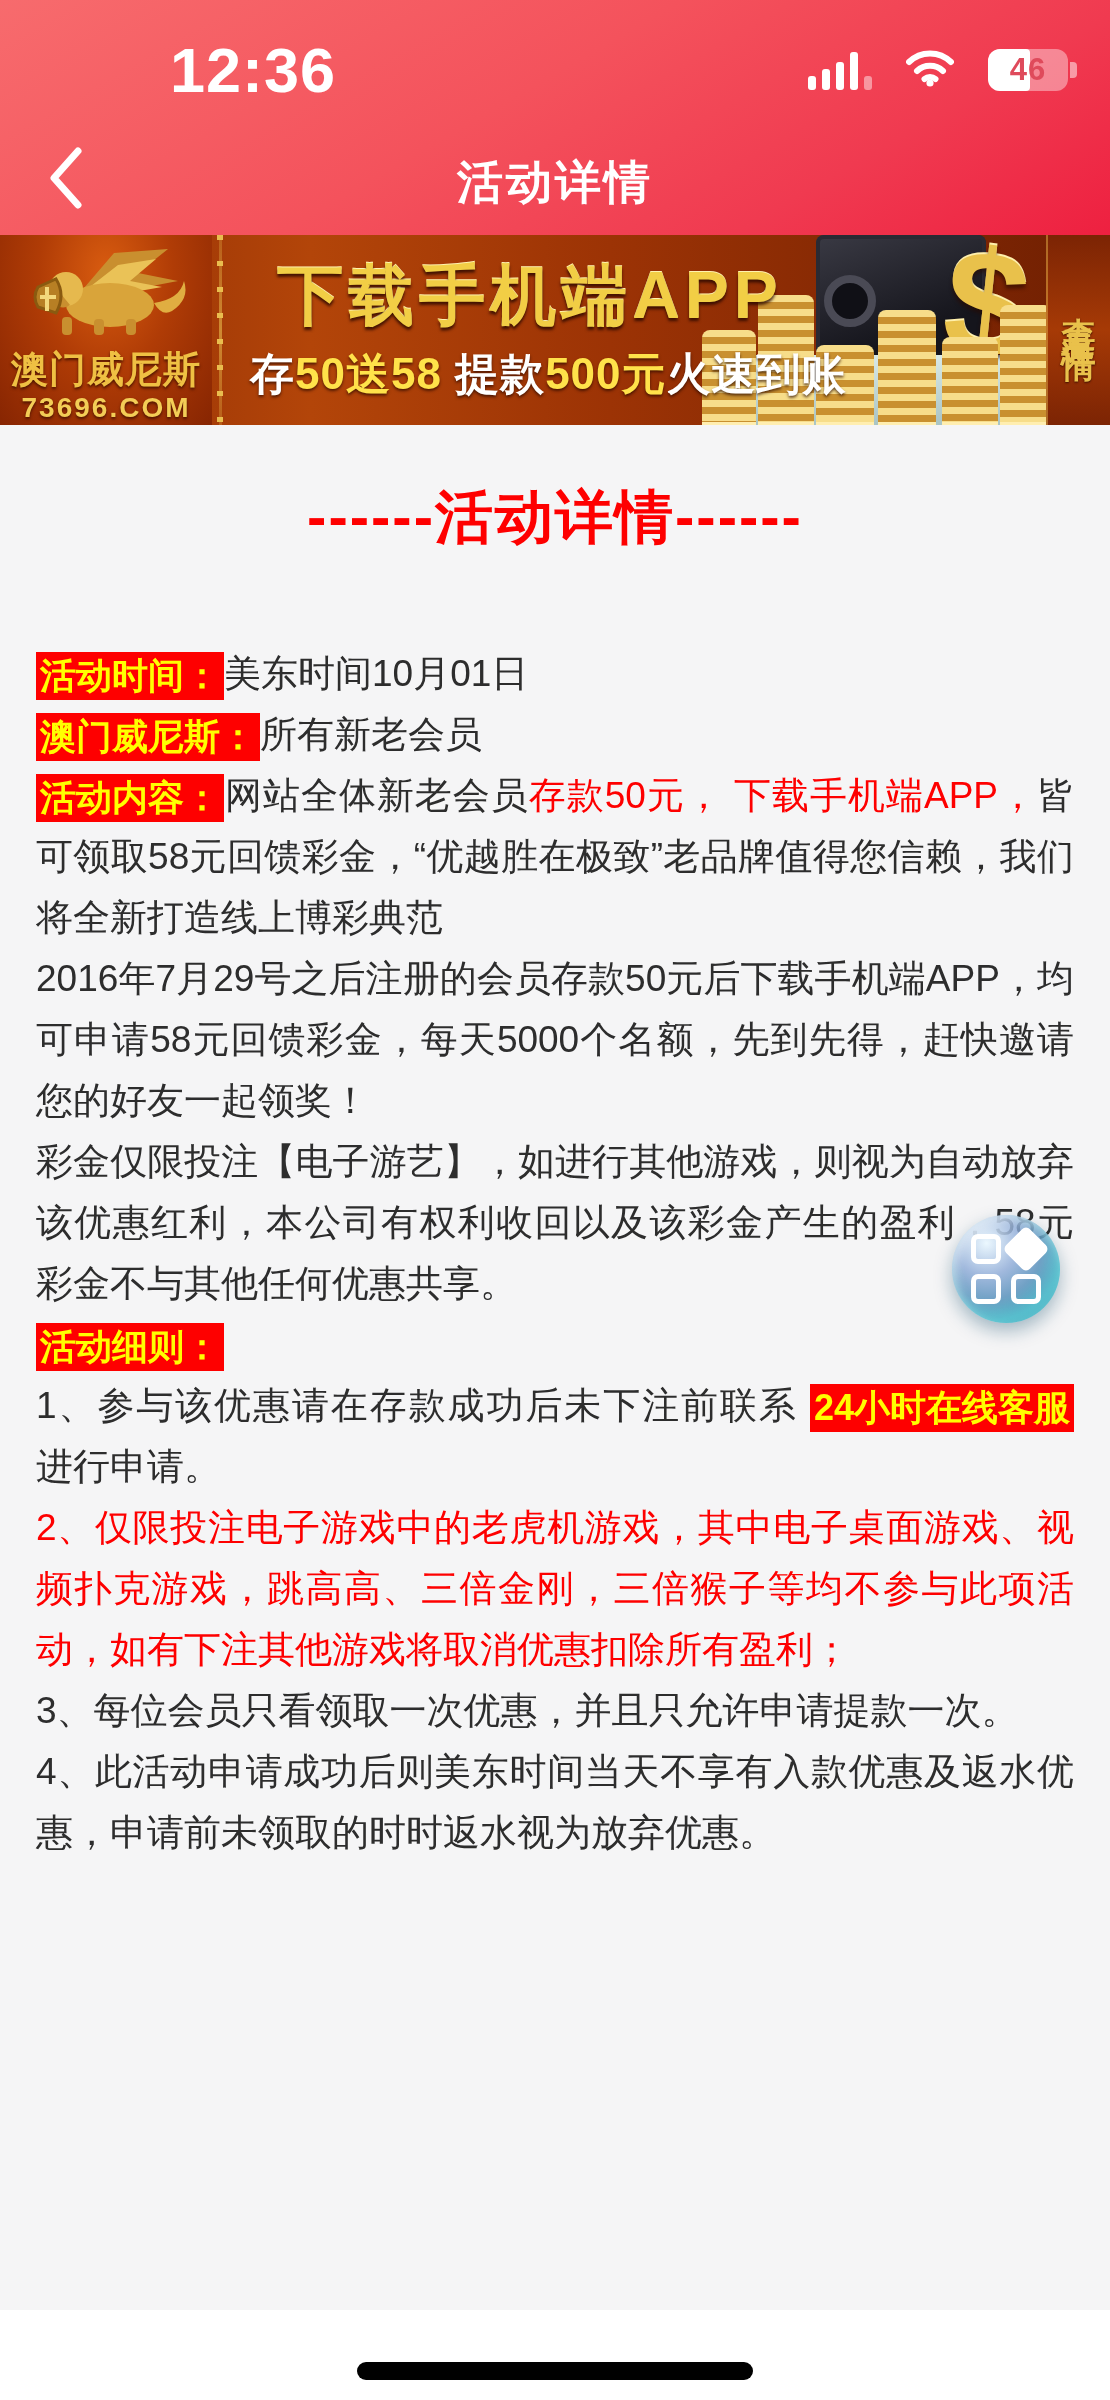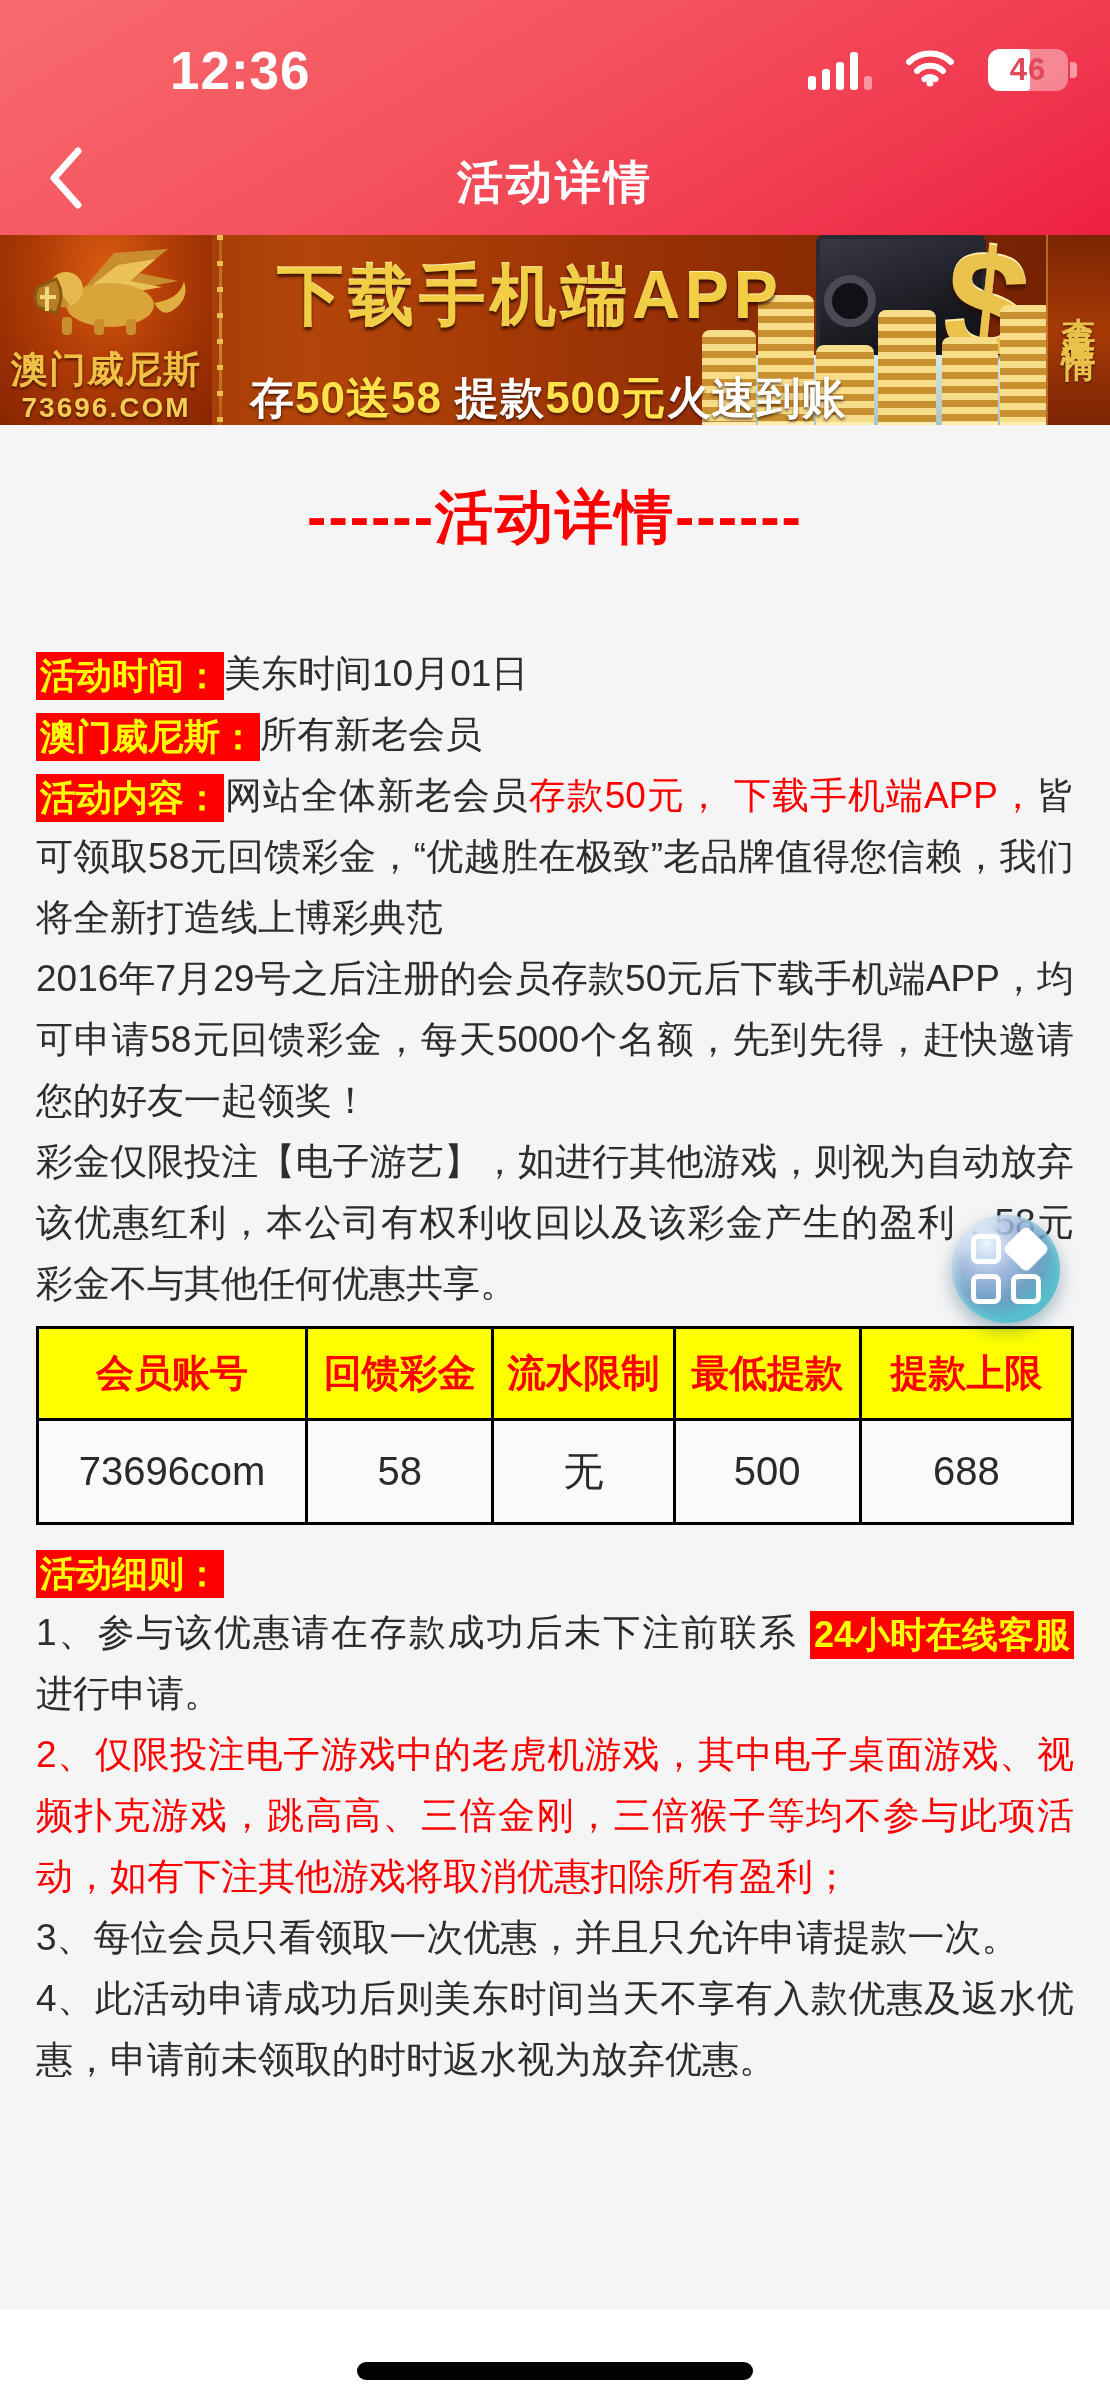--- a/index.html
+++ b/index.html
@@ -13,21 +13,21 @@
   
   .top-red {
     height:235px;
     background:linear-gradient(150deg,#f76b6d 0%,#f4525c 45%,#f03a50 75%,#ee2040 100%);
     position:relative;
   }
   .status-row {
     height:130px; display:flex; align-items:center; justify-content:space-between;
     padding:10px 42px 0 170px;
   }
-  .time { color:#fff; font-size:53px; font-weight:700; letter-spacing:1px; }
+  .time { color:#fff; font-size:63px; font-weight:700; letter-spacing:1px; }
   .status-icons { display:flex; align-items:center; gap:34px; }
   .signal { display:flex; align-items:flex-end; gap:6px; height:40px; }
   .signal .bar { width:8px; background:#fff; border-radius:3px; }
   .signal .b1{height:14px}.signal .b2{height:21px}.signal .b3{height:28px}.signal .b4{height:38px}
   .signal .b5{height:14px; background:rgba(255,255,255,.45);}
   .battery { position:relative; width:80px; height:42px; border-radius:12px;
     background:rgba(255,255,255,.4); }
   .battery::after { content:""; position:absolute; right:-9px; top:13px; width:7px; height:16px;
     background:rgba(255,255,255,.5); border-radius:0 4px 4px 0; }
   .battery-fill { position:absolute; left:0; top:0; bottom:0; width:52%;
@@ -54,21 +54,21 @@
     text-shadow:0 2px 3px #4d1400; line-height:34px; }
   .ornament-divider { position:absolute; left:212px; top:0; bottom:0; width:16px;
     background:
       repeating-linear-gradient(180deg,#e9bd4e 0 5px, rgba(233,189,78,0) 5px 26px),
       linear-gradient(180deg,rgba(233,189,78,.25),rgba(233,189,78,.6),rgba(233,189,78,.25));
     background-size:6px 100%,3px 100%; background-position:center,center; background-repeat:no-repeat; }
   .banner-center { position:absolute; left:250px; right:300px; top:0; height:100%;
     text-align:center; z-index:3; }
   .headline { margin-top:16px; font-size:66px; font-weight:800; letter-spacing:5px;
     color:#f2ce45; text-shadow:0 3px 3px rgba(40,8,0,.8),0 -1px 0 #fff3b0; }
-  .promo-line { margin-top:28px; font-size:44px; font-weight:700; letter-spacing:1px;
+  .promo-line { margin-top:4px; font-size:44px; font-weight:700; letter-spacing:1px;
     text-shadow:0 2px 3px rgba(40,8,0,.7); white-space:nowrap; }
   .promo-line .w { color:#ffffff; } .promo-line .y { color:#ffe24a; }
   .vault-cluster { position:absolute; right:64px; top:0; width:360px; height:100%; z-index:2; }
   .safe { position:absolute; right:60px; top:0; width:170px; height:130px;
     background:linear-gradient(160deg,#3a3a44,#15151c 70%); border-radius:8px;
     box-shadow:inset 0 0 0 4px #2a2a33; }
   .safe-dial { position:absolute; right:170px; top:40px; width:52px; height:52px; border-radius:50%;
     background:#101016; border:8px solid #4a4a55; }
   .dollar { position:absolute; right:18px; top:-6px; font-size:150px; font-weight:800;
     color:#e9c14b; text-shadow:0 4px 4px rgba(40,10,0,.6), 0 -2px 0 #fff0ac;
@@ -226,45 +226,20 @@
     <div>
       <span class="hl-label">澳门威尼斯：</span><span>所有新老会员</span>
     </div>
     <div>
       <span class="hl-label">活动内容：</span><span>网站全体新老会员</span><span class="red-inline">存款50元，</span><span class="red-inline"> 下载手机端APP，</span><span>皆可领取58元回馈彩金，“优越胜在极致”老品牌值得您信赖，我们将全新打造线上博彩典范</span>
     </div>
     <div>2016年7月29号之后注册的会员存款50元后下载手机端APP，均可申请58元回馈彩金，每天5000个名额，先到先得，赶快邀请您的好友一起领奖！</div>
     <div>彩金仅限投注【电子游艺】，如进行其他游戏，则视为自动放弃该优惠红利，本公司有权利收回以及该彩金产生的盈利，58元彩金不与其他任何优惠共享。</div>
   </div>
 
-  <table class="promo-table">
-    <colgroup>
-        <col class="col1">
-        <col class="col2">
-        <col class="col3">
-        <col class="col4">
-        <col class="col5">
-      </colgroup>
-    <tbody>
-        <tr>
-      <th>会员账号</th>
-      <th>回馈彩金</th>
-      <th>流水限制</th>
-      <th>最低提款</th>
-      <th>提款上限</th>
-    </tr>
-    <tr>
-      <td>73696com</td>
-      <td>58</td>
-      <td>无</td>
-      <td>500</td>
-      <td>688</td>
-    </tr>
-  </tbody>
-    </table>
 
   <div class="body-text">
   </div>
 
   <div class="body-text">
     <div>
       <span class="hl-label">活动细则：</span>
     </div>
     <div>
       <span>1、参与该优惠请在存款成功后未下注前联系 </span><span class="hl-label">24小时在线客服</span><span> 进行申请。</span>

